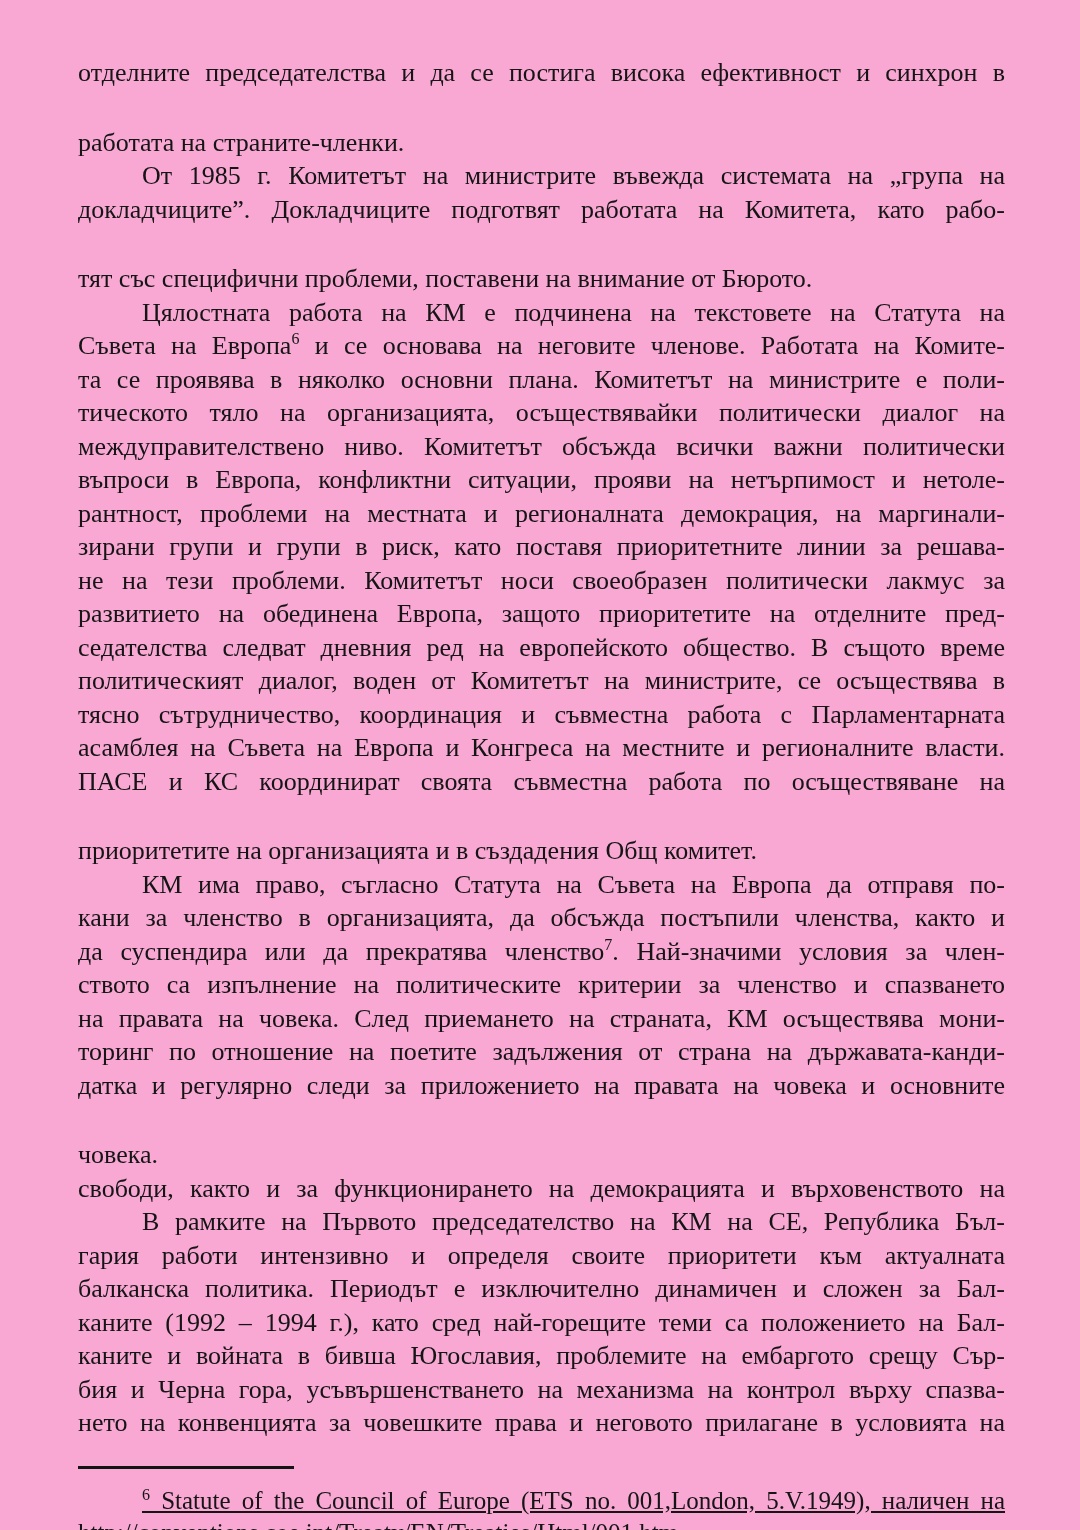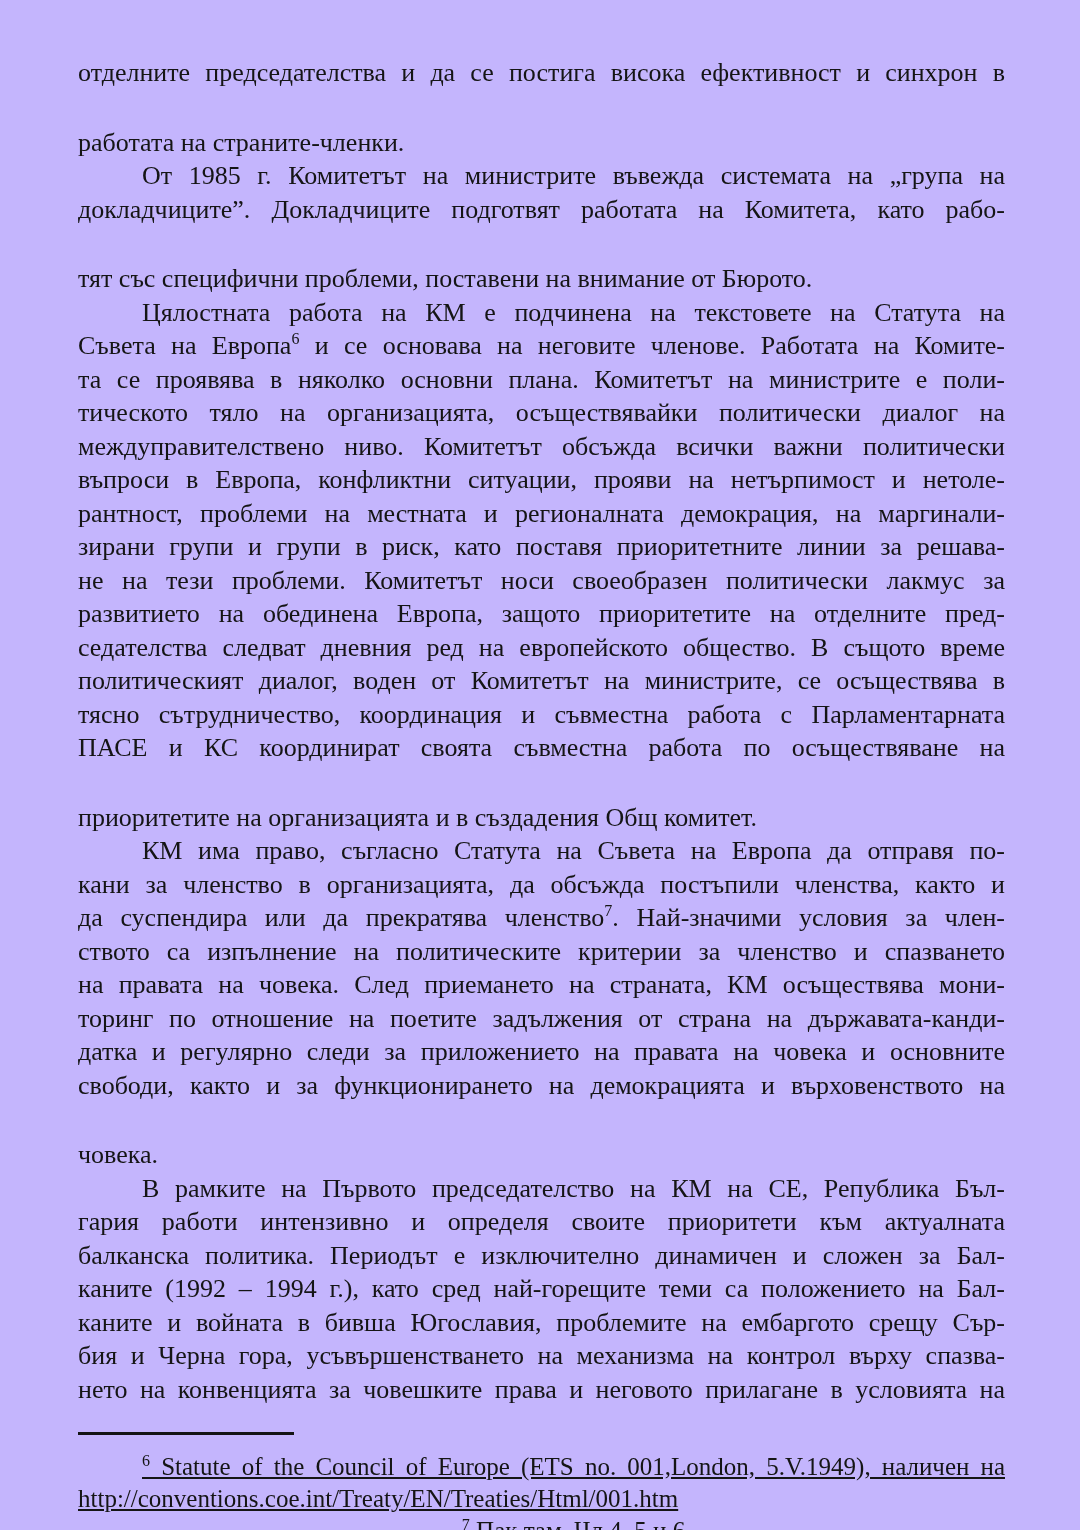--- a/index.html
+++ b/index.html
@@ -12,21 +12,21 @@
     background: #fcfcfb;
     color: #151515;
     font-family: "Liberation Serif", "DejaVu Serif", serif;
     overflow: hidden;
   }
   .page {
     box-sizing: border-box;
     width: 1080px;
     height: 1530px;
     padding: 56px 75px 0 78px;
-    background: #c4b5fd;
+    background: #f9a8d4;
   }
   .body-text {
     font-size: 26px;
     line-height: 33.5px;
   }
   .line {
     text-align: justify;
     text-align-last: justify;
     white-space: normal;
   }
@@ -90,34 +90,35 @@
       <div class="line">тическото тяло на организацията, осъществявайки политически диалог на</div>
       <div class="line">междуправителствено ниво. Комитетът обсъжда всички важни политически</div>
       <div class="line">въпроси в Европа, конфликтни ситуации, прояви на нетърпимост и нетоле-</div>
       <div class="line">рантност, проблеми на местната и регионалната демокрация, на маргинали-</div>
       <div class="line">зирани групи и групи в риск, като поставя приоритетните линии за решава-</div>
       <div class="line">не на тези проблеми. Комитетът носи своеобразен политически лакмус за</div>
       <div class="line">развитието на обединена Европа, защото приоритетите на отделните пред-</div>
       <div class="line">седателства следват дневния ред на европейското общество. В същото време</div>
       <div class="line">политическият диалог, воден от Комитетът на министрите, се осъществява в</div>
       <div class="line">тясно сътрудничество, координация и съвместна работа с Парламентарната</div>
+      <div class="line">асамблея на Съвета на Европа и Конгреса на местните и регионалните власти.</div>
       <div class="line">ПАСЕ и КС координират своята съвместна работа по осъществяване на</div>
       <div class="line last">приоритетите на организацията и в създадения Общ комитет.</div>
     </div>
 
     <div class="para">
       <div class="line first">КМ има право, съгласно Статута на Съвета на Европа да отправя по-</div>
       <div class="line">кани за членство в организацията, да обсъжда постъпили членства, както и</div>
       <div class="line"><span>да суспендира или да прекратява членство</span><sup>7</sup><span>. Най-значими условия за член-</span></div>
       <div class="line">ството са изпълнение на политическите критерии за членство и спазването</div>
       <div class="line">на правата на човека. След приемането на страната, КМ осъществява мони-</div>
       <div class="line">торинг по отношение на поетите задължения от страна на държавата-канди-</div>
       <div class="line">датка и регулярно следи за приложението на правата на човека и основните</div>
+      <div class="line last">човека.</div>
       <div class="line">свободи, както и за функционирането на демокрацията и върховенството на</div>
-      <div class="line last">човека.</div>
     </div>
 
     <div class="para">
       <div class="line first">В рамките на Първото председателство на КМ на СЕ, Република Бъл-</div>
       <div class="line">гария работи интензивно и определя своите приоритети към актуалната</div>
       <div class="line">балканска политика. Периодът е изключително динамичен и сложен за Бал-</div>
       <div class="line">каните (1992 – 1994 г.),  като сред най-горещите теми са положението на Бал-</div>
       <div class="line">каните и войната в бивша Югославия, проблемите на ембаргото срещу Сър-</div>
       <div class="line">бия и Черна гора, усъвършенстването на механизма на контрол върху спазва-</div>
       <div class="line">нето на конвенцията за човешките права и неговото прилагане в условията на</div>

